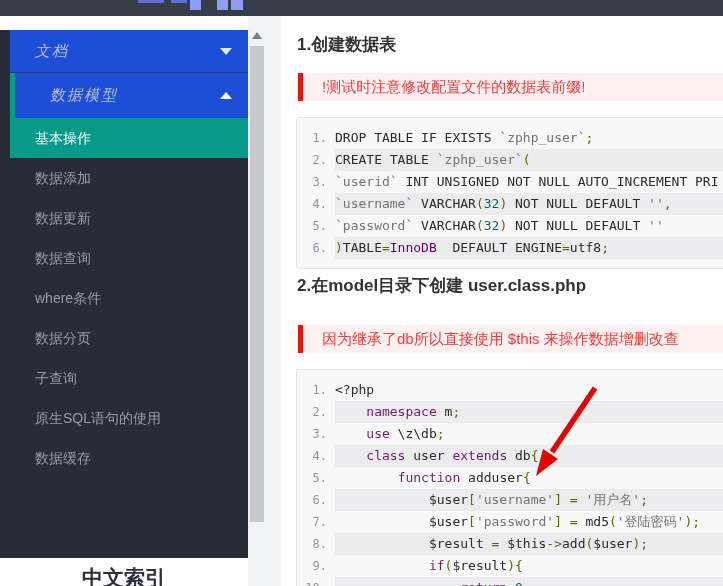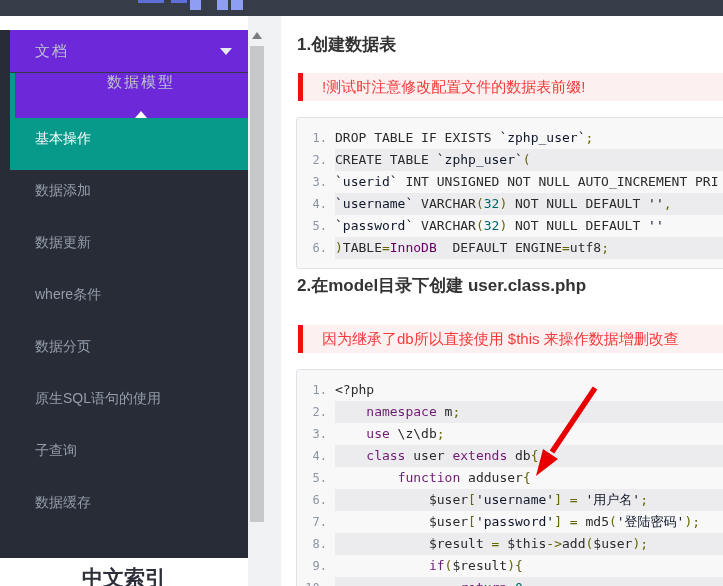--- a/index.html
+++ b/index.html
@@ -10,30 +10,30 @@
   #topbar{position:absolute;left:0;top:0;width:723px;height:16px;background:#363c48;}
   #topbar .frag{position:absolute;background:#8e9ef2;}
   #topbar .f1{left:138px;top:0;width:26px;height:3px;background:#5f6fd8;}
   #topbar .f2{left:171px;top:0;width:16px;height:3px;background:#5f6fd8;}
   #topbar .s1{left:190px;top:0;width:11px;height:10px;}
   #topbar .s2{left:217px;top:0;width:11px;height:10px;}
   #topbar .s3{left:231px;top:0;width:12px;height:10px;}
 
   
   #sidebar{position:absolute;left:0;top:30px;width:248px;height:528px;background:#272c36;}
-  .group{margin-left:10px;display:flex;align-items:center;background:#6d28d9;
-         padding:0 16px 0 25px;cursor:pointer;box-sizing:border-box;}
+  .group{margin-left:10px;display:flex;align-items:center;background:#1d4ed8;
+         padding:0 16px 0 25px;cursor:pointer;box-sizing:border-box;font-style:italic;}
   .g1{height:43px;border-bottom:1px solid #333946;}
-  .g2{height:45px;border-left:5px solid #079a8b;padding-left:35px;flex-direction:column;}
+  .g2{height:45px;border-left:5px solid #079a8b;padding-left:35px;}
   .glabel{flex:1;color:#bcc3cf;font-size:15px;letter-spacing:2px;}
   .caret{width:0;height:0;}
   .caret.down{border-left:6px solid transparent;border-right:6px solid transparent;border-top:7px solid #e7eaef;}
   .caret.up{border-left:6px solid transparent;border-right:6px solid transparent;border-bottom:7px solid #ffffff;}
   #submenu{list-style:none;margin:0;padding:0;}
-  #submenu li{margin-left:10px;height:52px;line-height:40px;padding-left:25px;
+  #submenu li{margin-left:10px;height:40px;line-height:40px;padding-left:25px;
               color:#949daa;font-size:14px;cursor:pointer;}
   #submenu li.active{background:#079a8b;color:#fff;}
 
   
   #footer-title{position:absolute;left:0;top:558px;width:248px;height:28px;
                 text-align:center;font-size:21px;font-weight:700;color:#2d2f3a;
                 padding-top:6px;box-sizing:content-box;}
 
   
   #scrollbar{position:absolute;left:248px;top:16px;width:33px;height:570px;background:#f1f2f3;}
@@ -58,21 +58,21 @@
              border:1px solid #e2e2e8;border-radius:3px;padding:9px 0;
              font-family:"DejaVu Sans Mono","Liberation Mono",monospace;font-size:13px;}
   .c1{top:101px;}
   .c2{top:353px;}
   .line{display:flex;height:22px;line-height:22px;}
   .ln{flex:0 0 30px;text-align:right;padding-right:8px;color:#8b95a3;font-size:12px;}
   .cd{flex:1 1 auto;white-space:pre;}
   .line:nth-child(even) .cd{background:#ececee;}
   .tk-pln{color:#2b2b2b;}
   .tk-kwd{color:#701a75;}
-  .tk-str{color:#0f172a;}
+  .tk-str{color:#737373;}
   .tk-lit{color:#006666;}
   .tk-pun{color:#666600;}
   .tk-typ{color:#660066;}
 
   #arrow{position:absolute;left:530px;top:382px;pointer-events:none;}
 </style>
 </head>
 <body>
 
 <div id="viewport">
@@ -93,24 +93,25 @@
       <i class="caret down"></i>
     </div>
     <div class="group g2">
       <span class="glabel">数据模型</span>
       <i class="caret up"></i>
     </div>
     <ul id="submenu">
       <li class="active">基本操作</li>
       <li>数据添加</li>
       <li>数据更新</li>
+      <li>数据查询</li>
       <li>where条件</li>
       <li>数据分页</li>
+      <li>子查询</li>
       <li>原生SQL语句的使用</li>
-      <li>子查询</li>
       <li>数据缓存</li>
     </ul>
   </aside>
 
   <div id="footer-title">中文索引</div>
 
   <div id="scrollbar">
     <div class="sb-btn">
       <i class="tri-up"></i>
     </div>

